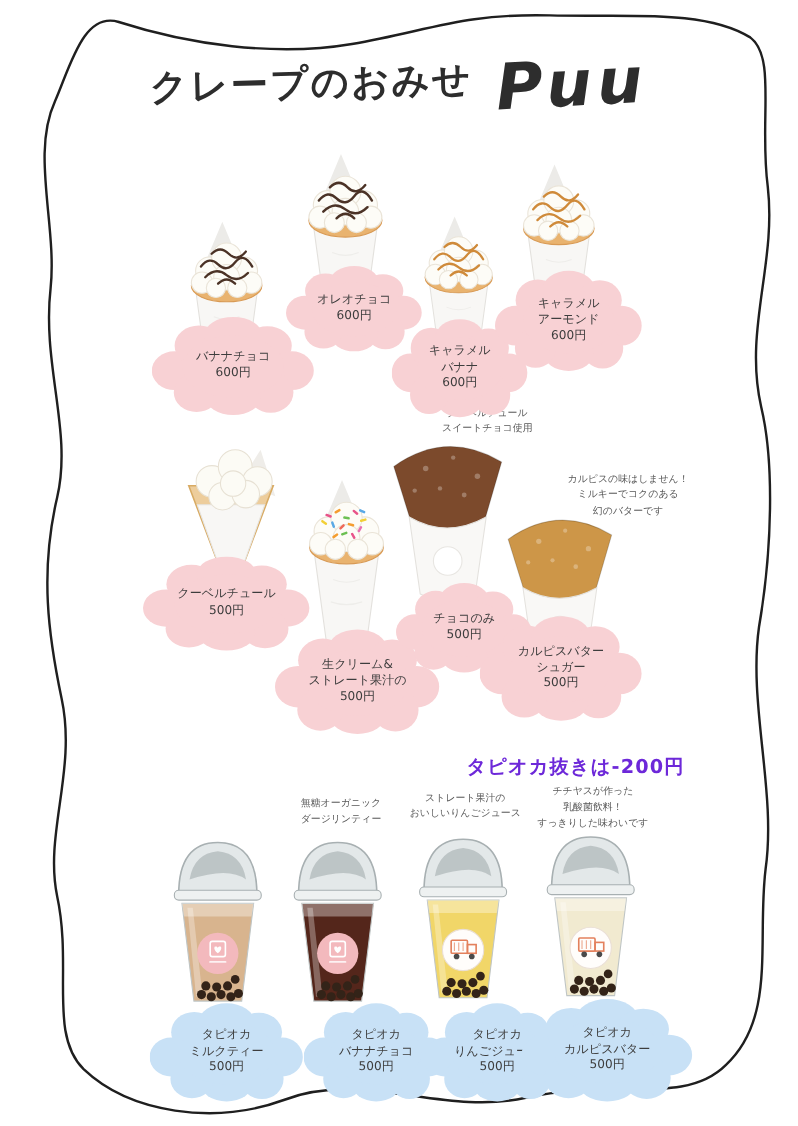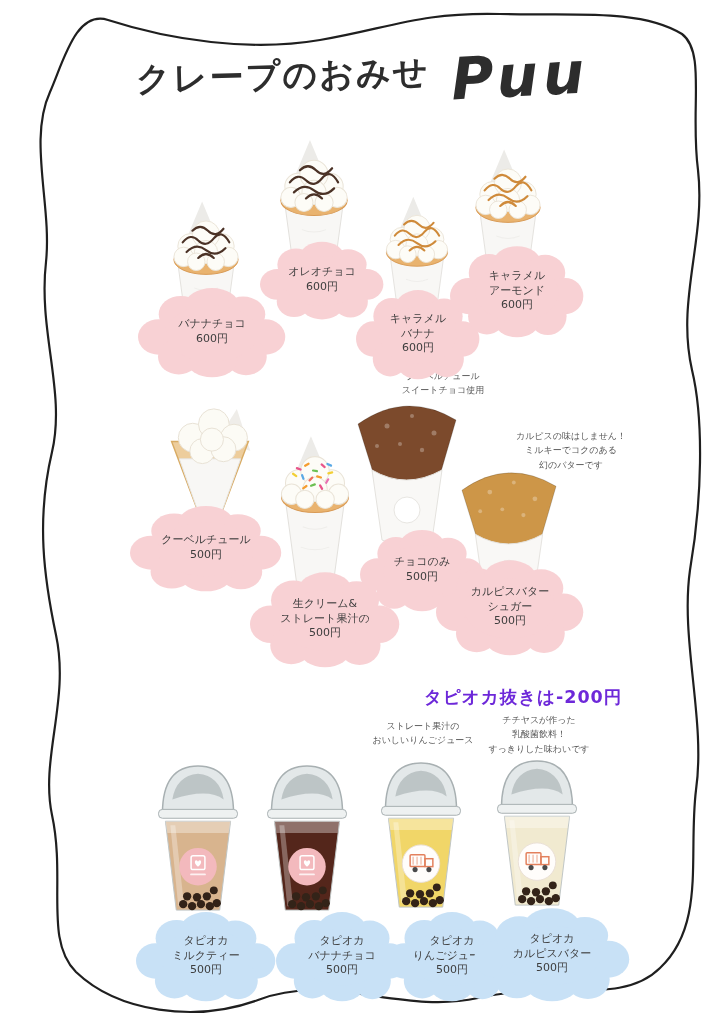--- a/index.html
+++ b/index.html
@@ -290,20 +290,25 @@
       </svg>
     <div class="cloud-text">
       <div>カルピスバター</div>
       <div>シュガー</div>
       <div>500円</div>
     </div>
   </div>
 
   <div class="tapioca-header">タピオカ抜きは-200円</div>
 
+  <div class="note" style="left:250px;top:724px;width:120px">
+    <div>無糖オーガニック</div>
+    <div>ダージリンティー</div>
+    <div></div>
+  </div>
   <div class="note" style="left:358px;top:719px;width:130px">
     <div>ストレート果汁の</div>
     <div>おいしいりんごジュース</div>
     <div></div>
   </div>
   <div class="note" style="left:475px;top:713px;width:128px">
     <div>チチヤスが作った</div>
     <div>乳酸菌飲料！</div>
     <div>すっきりした味わいです</div>
   </div>

